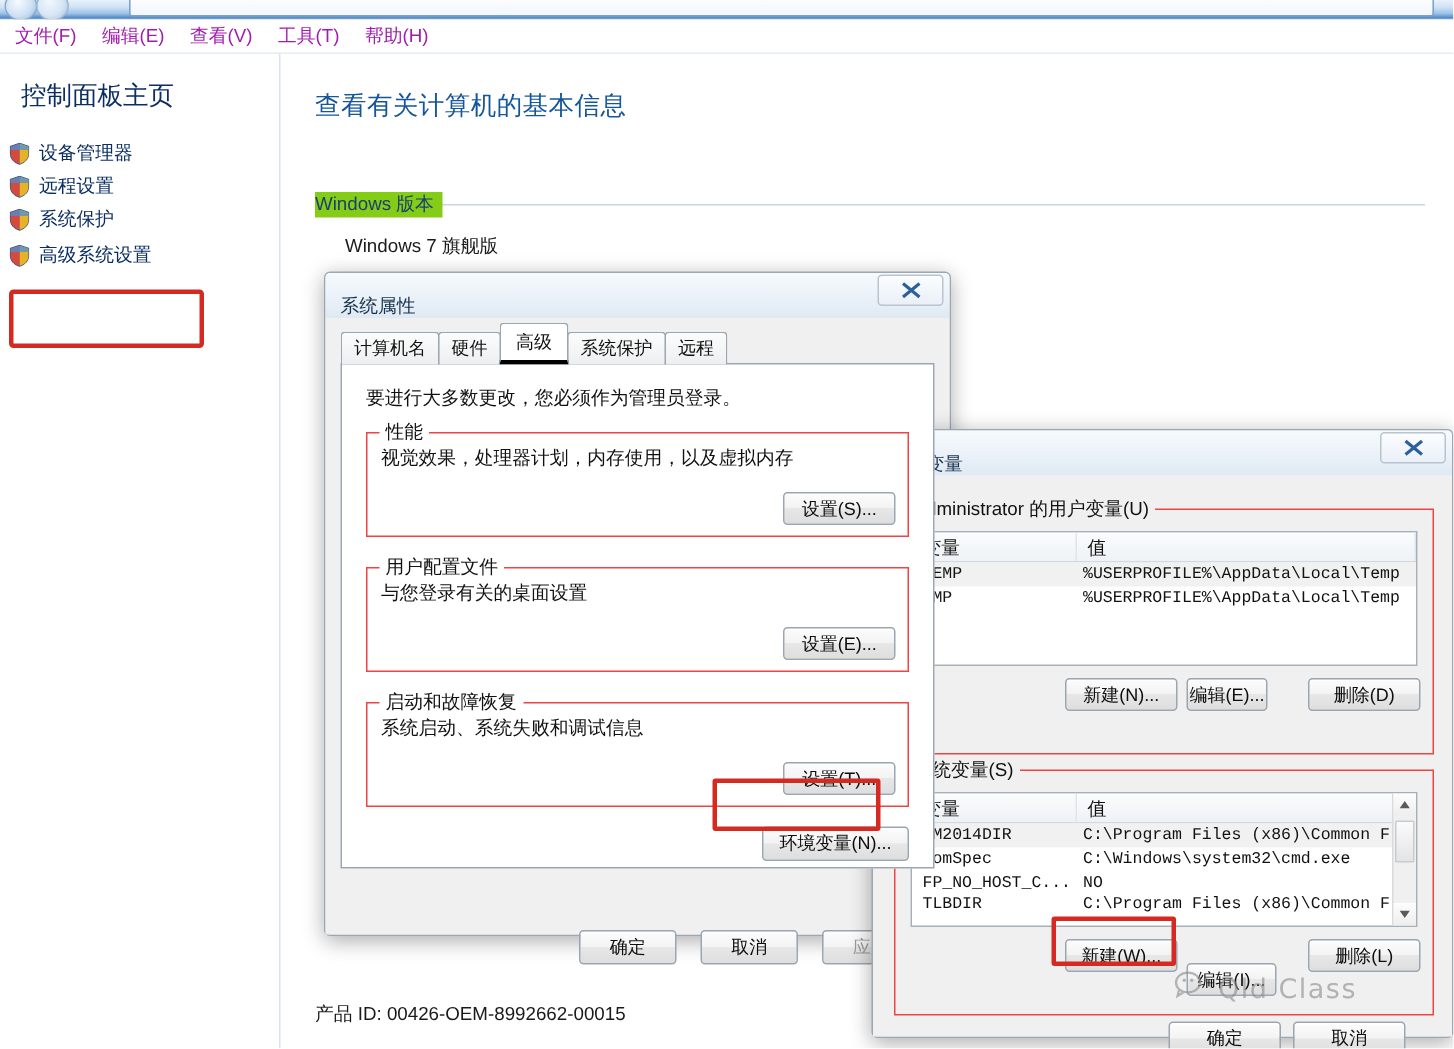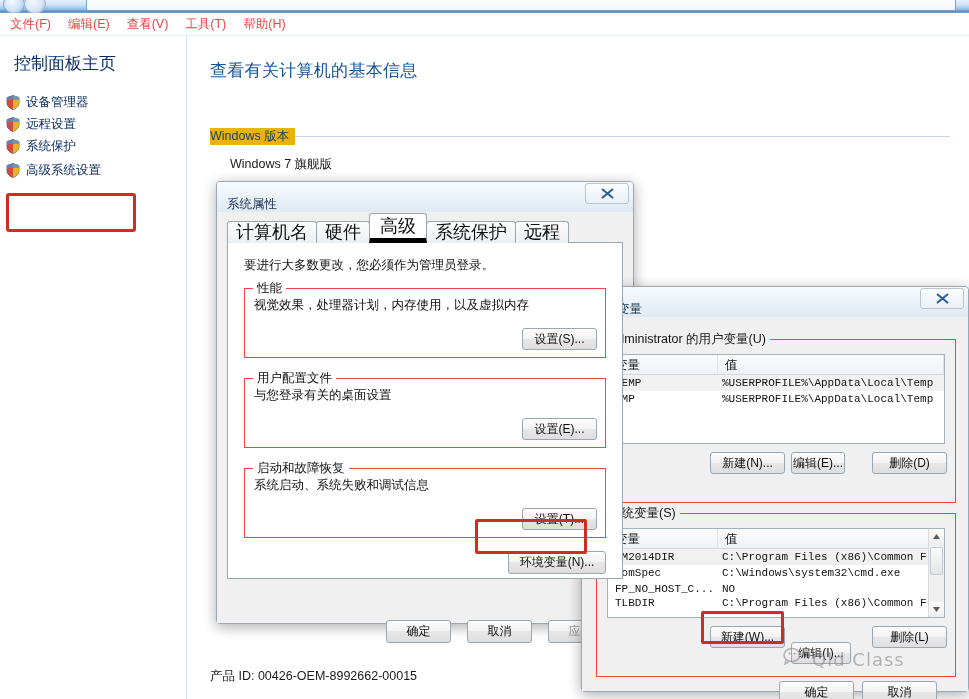--- a/index.html
+++ b/index.html
@@ -44,21 +44,21 @@
 
   
   #menubar {
     position: absolute; left: 0; top: 13px; width: 969px; height: 23px;
     background: #ffffff;
     border-bottom: 1px solid #e4ecf4;
     display: flex; align-items: center;
     padding-left: 2px;
   }
   .menu-item {
-    font-size: 12.5px; color: #ef4444;
+    font-size: 12.5px; color: #a21caf;
     padding: 2px 9px 2px 8px;
     cursor: default; white-space: nowrap;
   }
 
   
   #sidebar {
     position: absolute; left: 0; top: 36px; width: 187px; height: 663px;
     background: #ffffff;
     border-right: 1px solid #d8e3ee;
   }
@@ -89,21 +89,21 @@
   #content {
     position: absolute; left: 188px; top: 36px; width: 781px; height: 663px;
     background: #ffffff;
   }
   #page-title {
     position: absolute; left: 22px; top: 23px;
     font-size: 17px; color: #15559a; letter-spacing: .3px;
   }
   #section-label {
     position: absolute; left: 22px; top: 92px;
-    font-size: 12.5px; color: #1a3f72; background:#eab308; padding-right:6px; z-index:2;
+    font-size: 12.5px; color: #1a3f72; background:#84cc16; padding-right:6px; z-index:2;
   }
   #section-rule {
     position: absolute; left: 22px; top: 100px; width: 740px; height: 1px;
     background: #c6d6e6; z-index:1;
   }
   .win-line {
     position: absolute; left: 42px;
     font-size: 12.5px; color: #1a1a1a; white-space: nowrap;
   }
   #product-id {
@@ -141,33 +141,33 @@
     background: #f0f0f0;
   }
 
   
   .tabstrip {
     position: absolute; left: 10px; top: 8px; right: 10px; height: 23px;
     display: flex; align-items: flex-end; gap: 0px;
     z-index: 3;
   }
   .tab {
-    font-size: 18px; color: #111;
+    font-size: 12px; color: #111;
     padding: 3px 8px 3px 8px;
     background: linear-gradient(to bottom,#fcfcfc,#eceff1);
     border: 1px solid #9aa6b1; border-bottom: none;
     border-top-left-radius: 3px; border-top-right-radius: 3px;
     margin-right: -1px;
     white-space: nowrap; cursor: default; line-height: 15px;
   }
   .tab.active {
     background: #ffffff;
     padding: 5px 10px 4px 10px;
     position: relative; z-index: 4;
-    border-bottom: 5px solid #000000;
+    border-bottom: 3px solid #000000;
   }
   .tabpanel {
     position: absolute; left: 10px; right: 10px; top: 30px; bottom: 44px;
     background: #ffffff;
     border: 1px solid #9aa6b1;
     z-index: 2;
   }
   .tab-intro {
     position: absolute; left: 16px; top: 14px;
     font-size: 12.5px; color: #111; white-space: nowrap;

